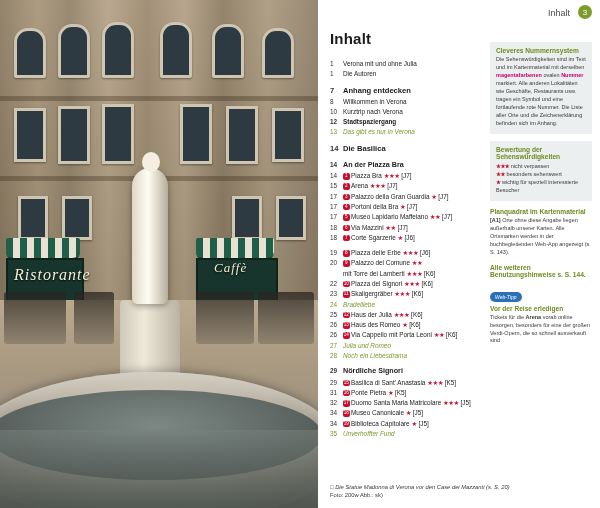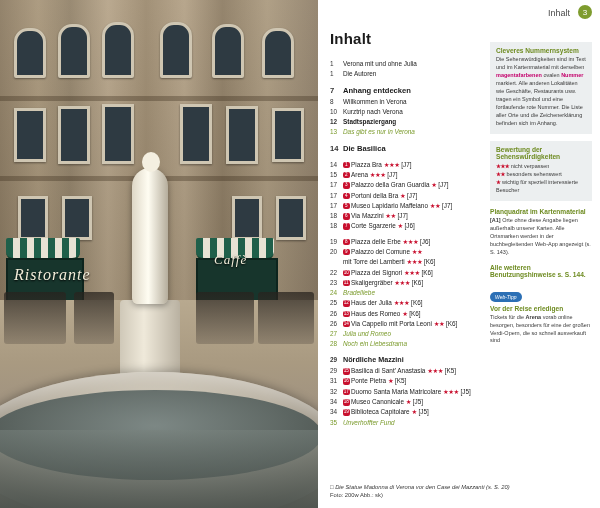--- a/index.html
+++ b/index.html
@@ -218,21 +218,21 @@
 
       <div class="win" style="left:18px;  top:196px; width:24px; height:38px;"></div>
       <div class="win" style="left:62px;  top:196px; width:24px; height:38px;"></div>
       <div class="win" style="left:232px; top:196px; width:24px; height:38px;"></div>
       <div class="win" style="left:276px; top:196px; width:24px; height:38px;"></div>
 
       <div class="awning" style="left:6px;   top:238px; width:74px; height:20px;"></div>
       <div class="awning" style="left:196px; top:238px; width:78px; height:20px;"></div>
       <div class="shop" style="left:6px;   top:258px; width:74px; height:42px;"></div>
       <div class="shop" style="left:196px; top:258px; width:78px; height:42px;"></div>
-      <div class="cafe-sign" style="left:214px; top:252px;">Caffè</div>
+      <div class="cafe-sign" style="left:214px; top:260px;">Caffè</div>
       <div class="cafe-sign" style="left:14px; top:266px; font-size:16px;text-align:right;">Ristorante</div>
     </div>
 
     <div class="ground"></div>
     <div class="crowd" style="left:4px;   width:62px;"></div>
     <div class="crowd" style="left:74px;  width:40px;"></div>
     <div class="crowd" style="left:196px; width:58px;"></div>
     <div class="crowd" style="left:258px; width:56px;"></div>
 
     <div class="pedestal"></div>
@@ -284,20 +284,24 @@
             <span class="pg">13</span>
             <span class="tx"><span>Das gibt es nur in Verona</span></span>
           </div>
           <div class="gap"></div>
           <div class="row">
             <span class="pg sec">14</span>
             <span class="tx sec"><span>Die Basilica</span></span>
           </div>
           <div class="gap"></div>
           <div class="row">
+            <span class="pg" style="font-weight: bold;">14</span>
+            <span class="tx sec2"><span>An der Piazza Bra</span></span>
+          </div>
+          <div class="row">
             <span class="pg">14</span>
             <span class="tx"><span class="marker">1</span><span>Piazza Bra</span> <span class="stars">★★★</span> <span>[J7]</span></span>
           </div>
           <div class="row">
             <span class="pg">15</span>
             <span class="tx"><span class="marker">2</span><span>Arena</span> <span class="stars">★★★</span> <span>[J7]</span></span>
           </div>
           <div class="row">
             <span class="pg">17</span>
             <span class="tx"><span class="marker">3</span><span>Palazzo della Gran Guardia</span> <span class="stars">★</span> <span>[J7]</span></span>
@@ -359,21 +363,21 @@
             <span class="pg">27</span>
             <span class="tx"><span>Julia und Romeo</span></span>
           </div>
           <div class="row green italic">
             <span class="pg">28</span>
             <span class="tx"><span>Noch ein Liebesdrama</span></span>
           </div>
           <div class="gap"></div>
           <div class="row">
             <span class="pg" style="font-weight: bold;">29</span>
-            <span class="tx sec2"><span>Nördliche Mazzini</span></span>
+            <span class="tx sec2"><span>Nördliche Signori</span></span>
           </div>
           <div class="row">
             <span class="pg">29</span>
             <span class="tx"><span class="marker">15</span><span>Basilica di Sant' Anastasia</span> <span class="stars">★★★</span> <span>[K5]</span></span>
           </div>
           <div class="row">
             <span class="pg">31</span>
             <span class="tx"><span class="marker">16</span><span>Ponte Pietra</span> <span class="stars">★</span> <span>[K5]</span></span>
           </div>
           <div class="row">

